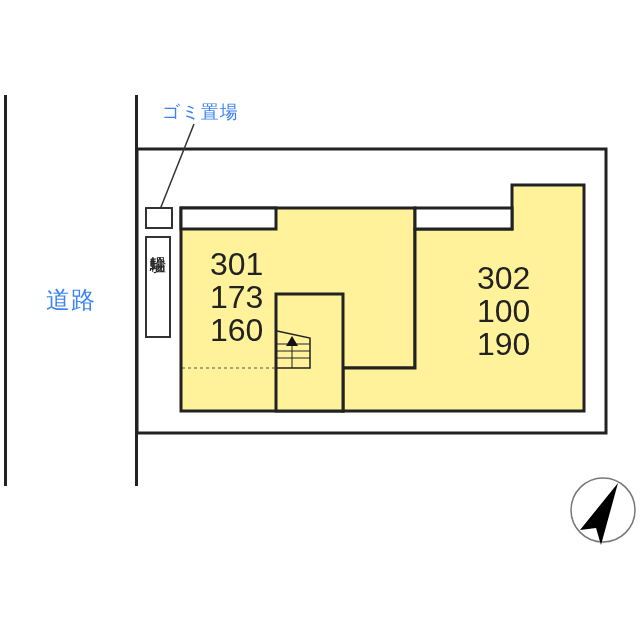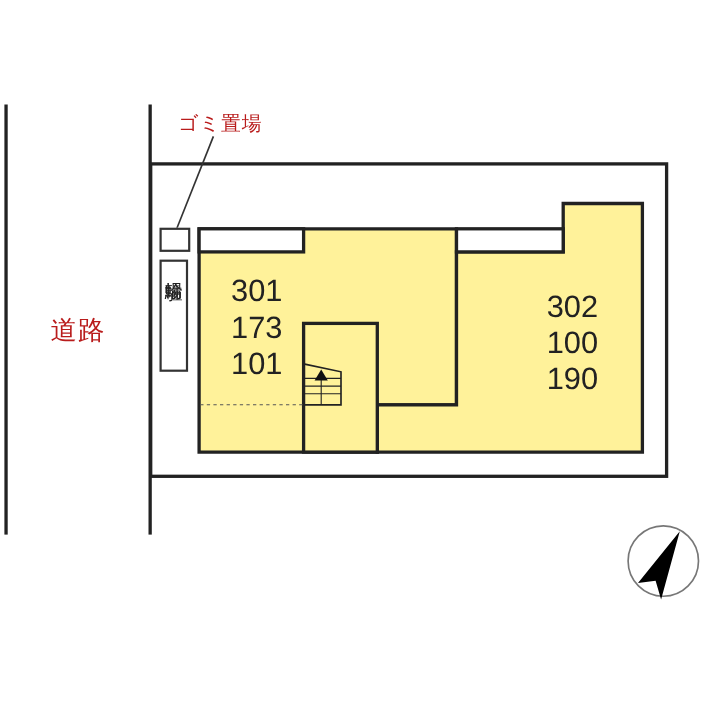--- a/index.html
+++ b/index.html
@@ -1,24 +1,24 @@
 <!DOCTYPE html>
 <html><head>
 <meta charset="utf-8">
 <style>
   html,body{margin:0;padding:0;background:#fff;}
   body{width:640px;height:640px;position:relative;overflow:hidden;font-family:"DejaVu Sans",sans-serif;}
   .abs{position:absolute;}
   .vline{position:absolute;width:3px;background:#222;}
-  .lbl{position:absolute;color:#b91c1c;}
+  .lbl{position:absolute;color:#3b82f6;}
   #road-label{left:46px;top:284px;font-size:24px;letter-spacing:1px;}
   #garbage-label{left:162px;top:100px;font-size:18px;letter-spacing:1px;}
-  .units{position:absolute;font-family:"Liberation Sans",sans-serif;font-size:28px;line-height:33px;color:#222;text-align:left;}
+  .units{position:absolute;font-family:"Liberation Sans",sans-serif;font-size:32px;line-height:33px;color:#222;text-align:left;}
   #units-left{left:210px;top:248px;}
-  #units-right{left:477px;top:262px;margin-left:20px;}
+  #units-right{left:477px;top:262px;}
   #bike-box{position:absolute;left:145px;top:236px;width:26px;height:102px;border:2px solid #333;box-sizing:border-box;background:#fff;}
   #bike-label{position:absolute;left:0;top:6px;width:22px;font-size:16px;line-height:24px;text-align:center;writing-mode:vertical-rl;color:#222;margin-left:1px;}
   #garbage-box{position:absolute;left:145px;top:207px;width:28px;height:22px;border:2px solid #333;box-sizing:border-box;background:#fff;}
 </style>
 </head>
 <body>
 
 <div class="vline" style="left:4px;top:95px;height:391px;"></div>
 <div class="vline" style="left:135px;top:95px;height:391px;"></div>
 
@@ -57,19 +57,19 @@
 </svg>
 
 <div id="garbage-box"></div>
 <div id="bike-box">
   <div id="bike-label">駐輪場</div>
 </div>
 
 <div class="units" id="units-left">
   <div>301</div>
   <div>173</div>
-  <div>101</div>
+  <div>160</div>
 </div>
 <div class="units" id="units-right">
   <div>302</div>
   <div>100</div>
   <div>190</div>
 </div>
 
 </body></html>

